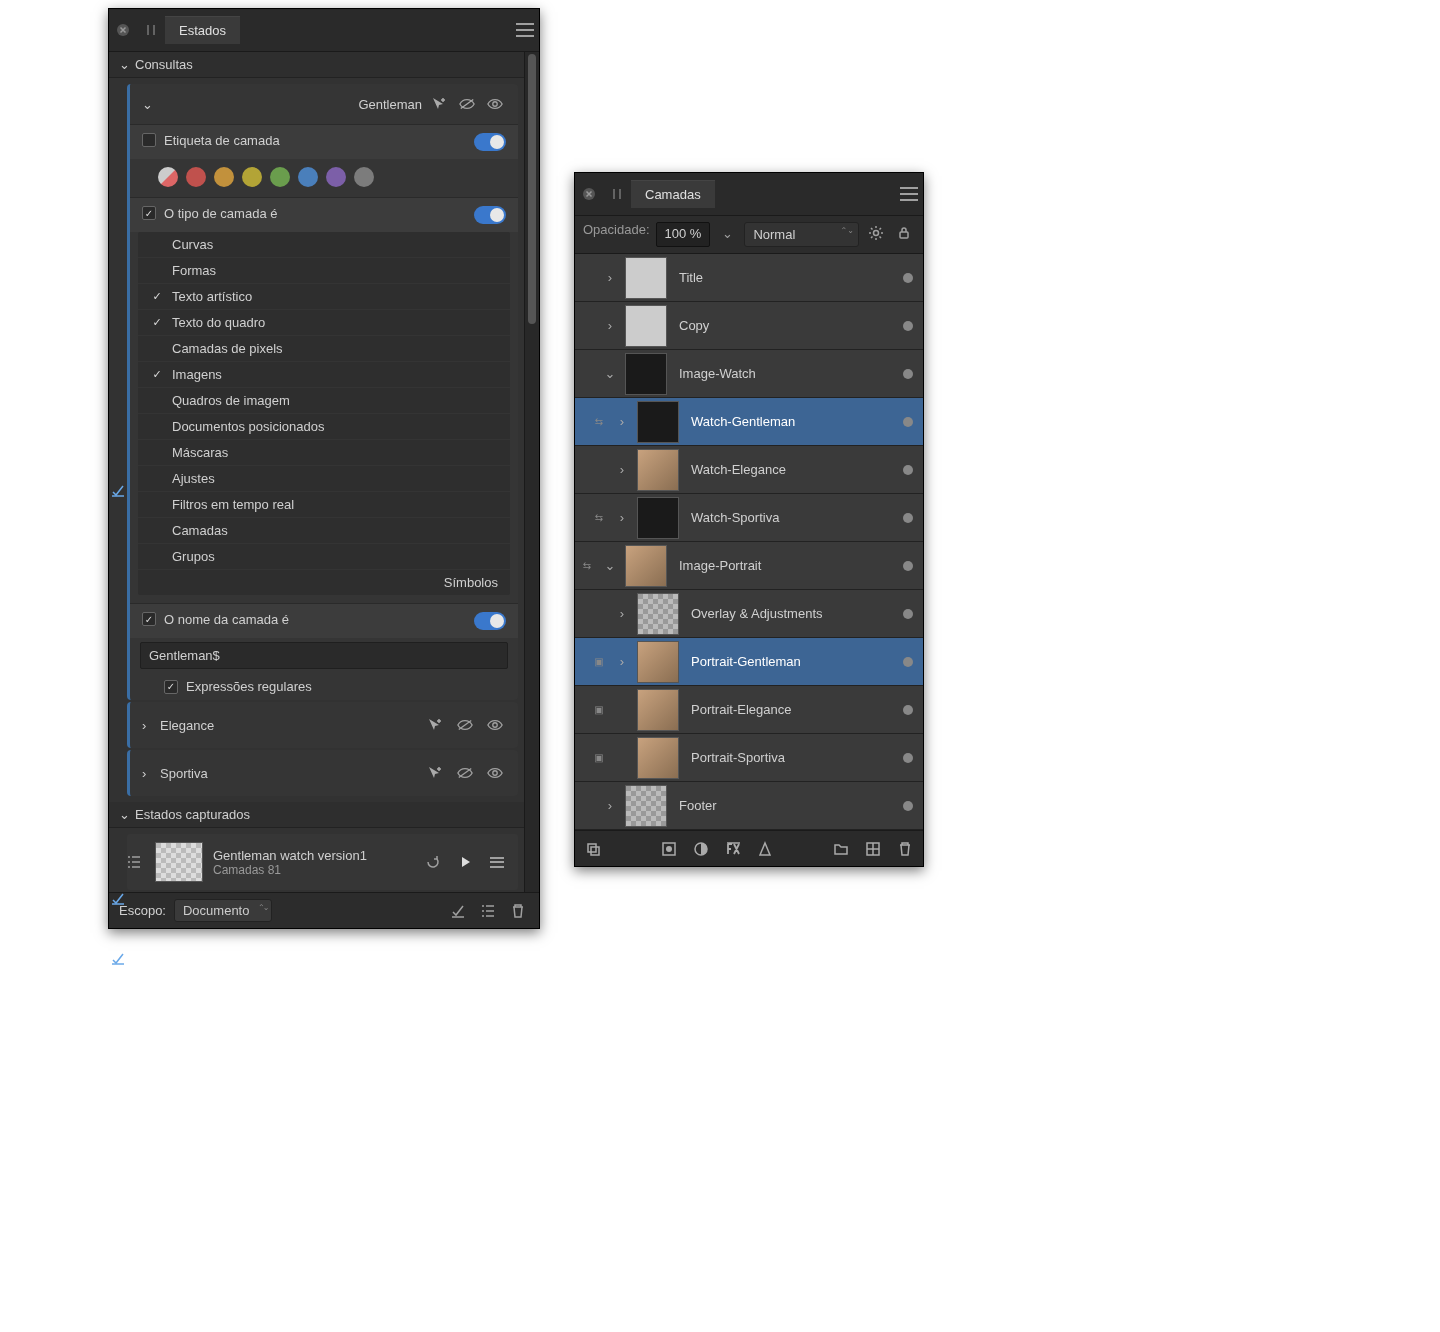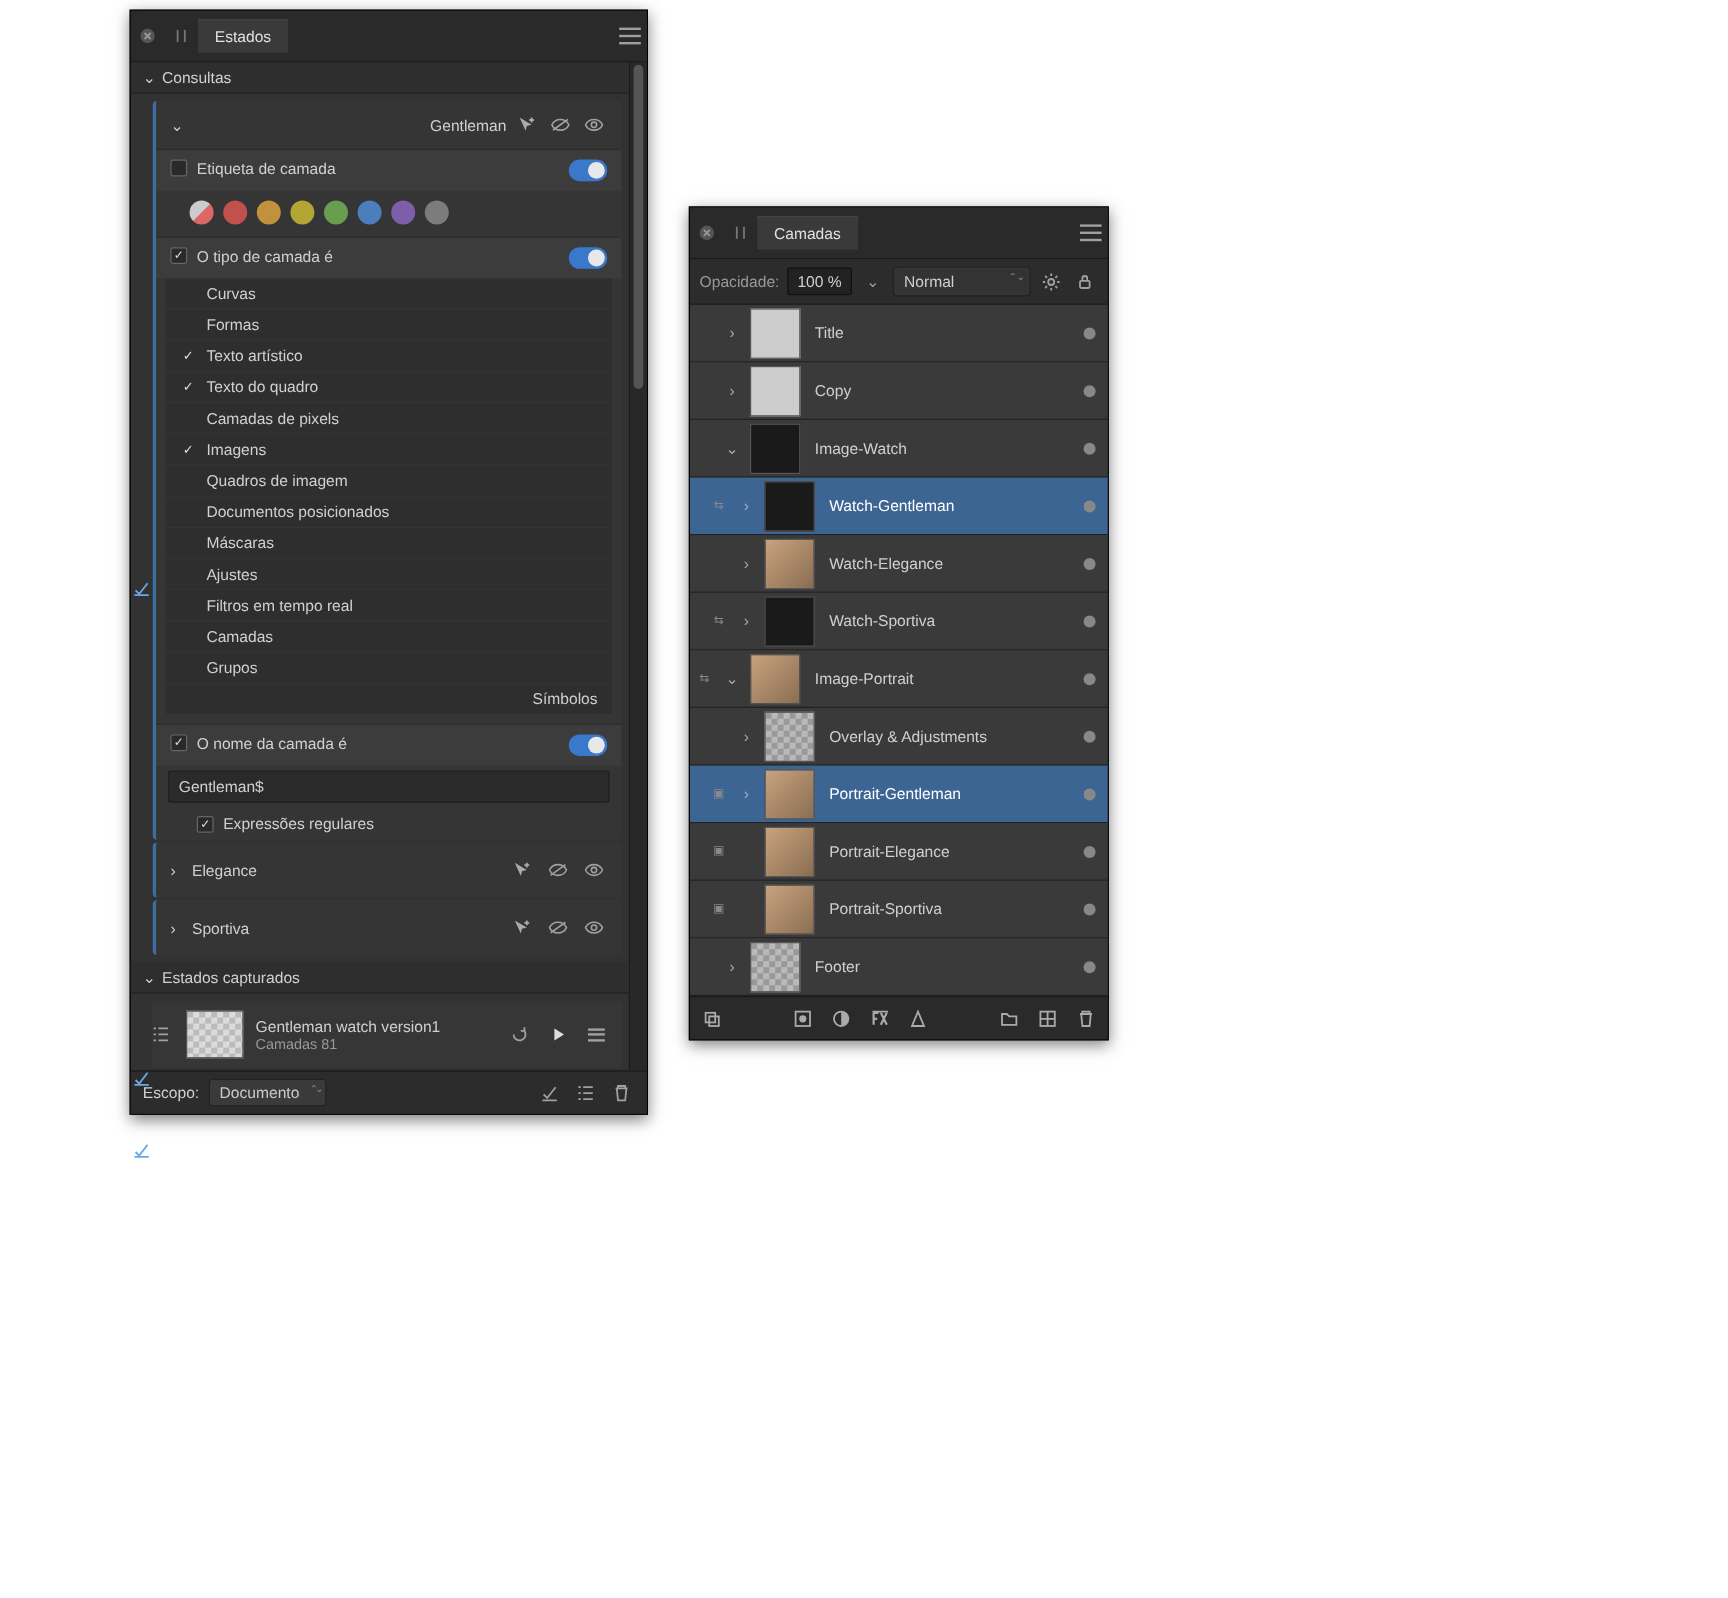--- a/index.html
+++ b/index.html
@@ -191,21 +191,20 @@
     padding: 3px 22px 3px 8px;
     border-radius: 3px;
     position: relative;
     color: #ccc;
   }
   .select-ctl::after { content: "⌃⌄"; position: absolute; right: 4px; font-size: 8px; line-height: 1; top: 4px; color: #888; letter-spacing: -2px; }
 
   
   .opacity-row {
     display: flex;
-    align-items: center;
     gap: 6px;
     padding: 6px 8px;
     background: #2c2c2c;
     border-bottom: 1px solid #1a1a1a;
   }
   .opacity-row .label { color: #999; font-size: 13px; }
   .opacity-val {
     background: #222; padding: 3px 8px; border-radius: 2px; border: 1px solid #111;
   }
   .blend-sel {

